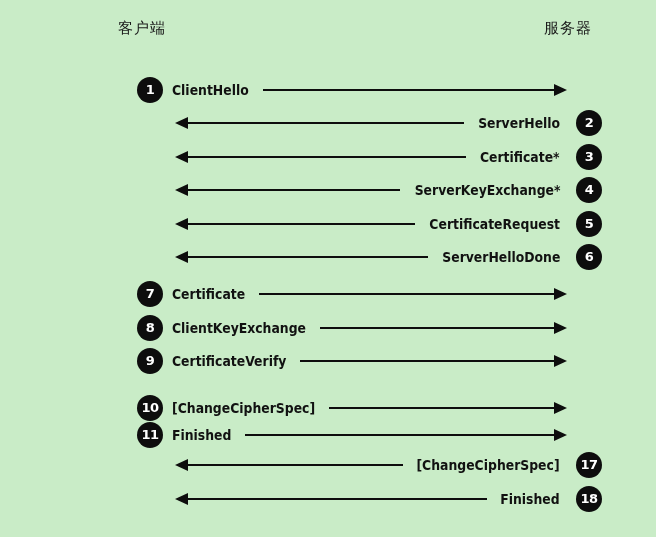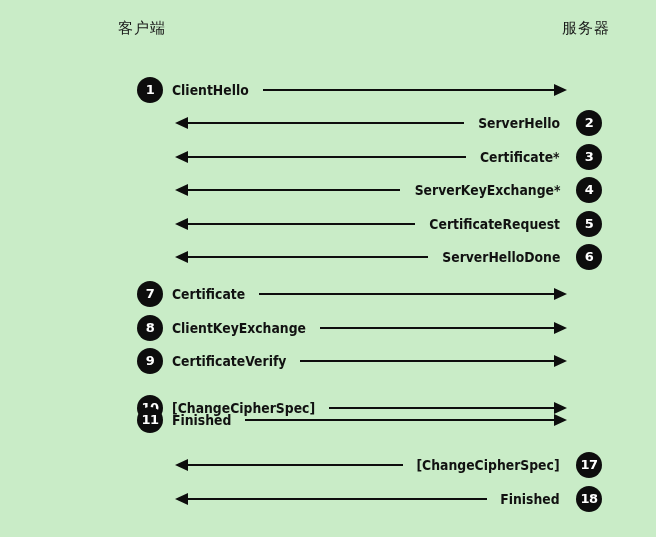--- a/index.html
+++ b/index.html
@@ -24,21 +24,21 @@
   
   .endpoint-label {
     position: absolute;
     font-family: "Liberation Serif", "DejaVu Serif", serif;
     font-size: 15px;
     color: #1a1a1a;
     letter-spacing: 1px;
     white-space: nowrap;
   }
   .endpoint-label.client { left: 118px; top: 19px; }
-  .endpoint-label.server { left: 562px; top: 19px; }
+  .endpoint-label.server { left: 544px; top: 19px; }
 
   
   .row {
     position: absolute;
     left: 0;
     width: 656px;
     height: 26px;
   }
 
   
@@ -197,21 +197,21 @@
         </div>
       </div>
       <div class="row" style="top: 395px;">
         <div class="badge left">10</div>
         <div class="msg-label left-side">[ChangeCipherSpec]</div>
         <div class="arrow to-right" style="left: 329.132px; width: 237.868px;">
           <div class="shaft"></div>
           <div class="head"></div>
         </div>
       </div>
-      <div class="row" style="top: 407px;">
+      <div class="row" style="top: 422px;">
         <div class="badge left">11</div>
         <div class="msg-label left-side">Finished</div>
         <div class="arrow to-right" style="left: 245.398px; width: 321.602px;">
           <div class="shaft"></div>
           <div class="head"></div>
         </div>
       </div>
       <div class="row" style="top: 452px;">
         <div class="badge right">17</div>
         <div class="msg-label right-side">[ChangeCipherSpec]</div>

